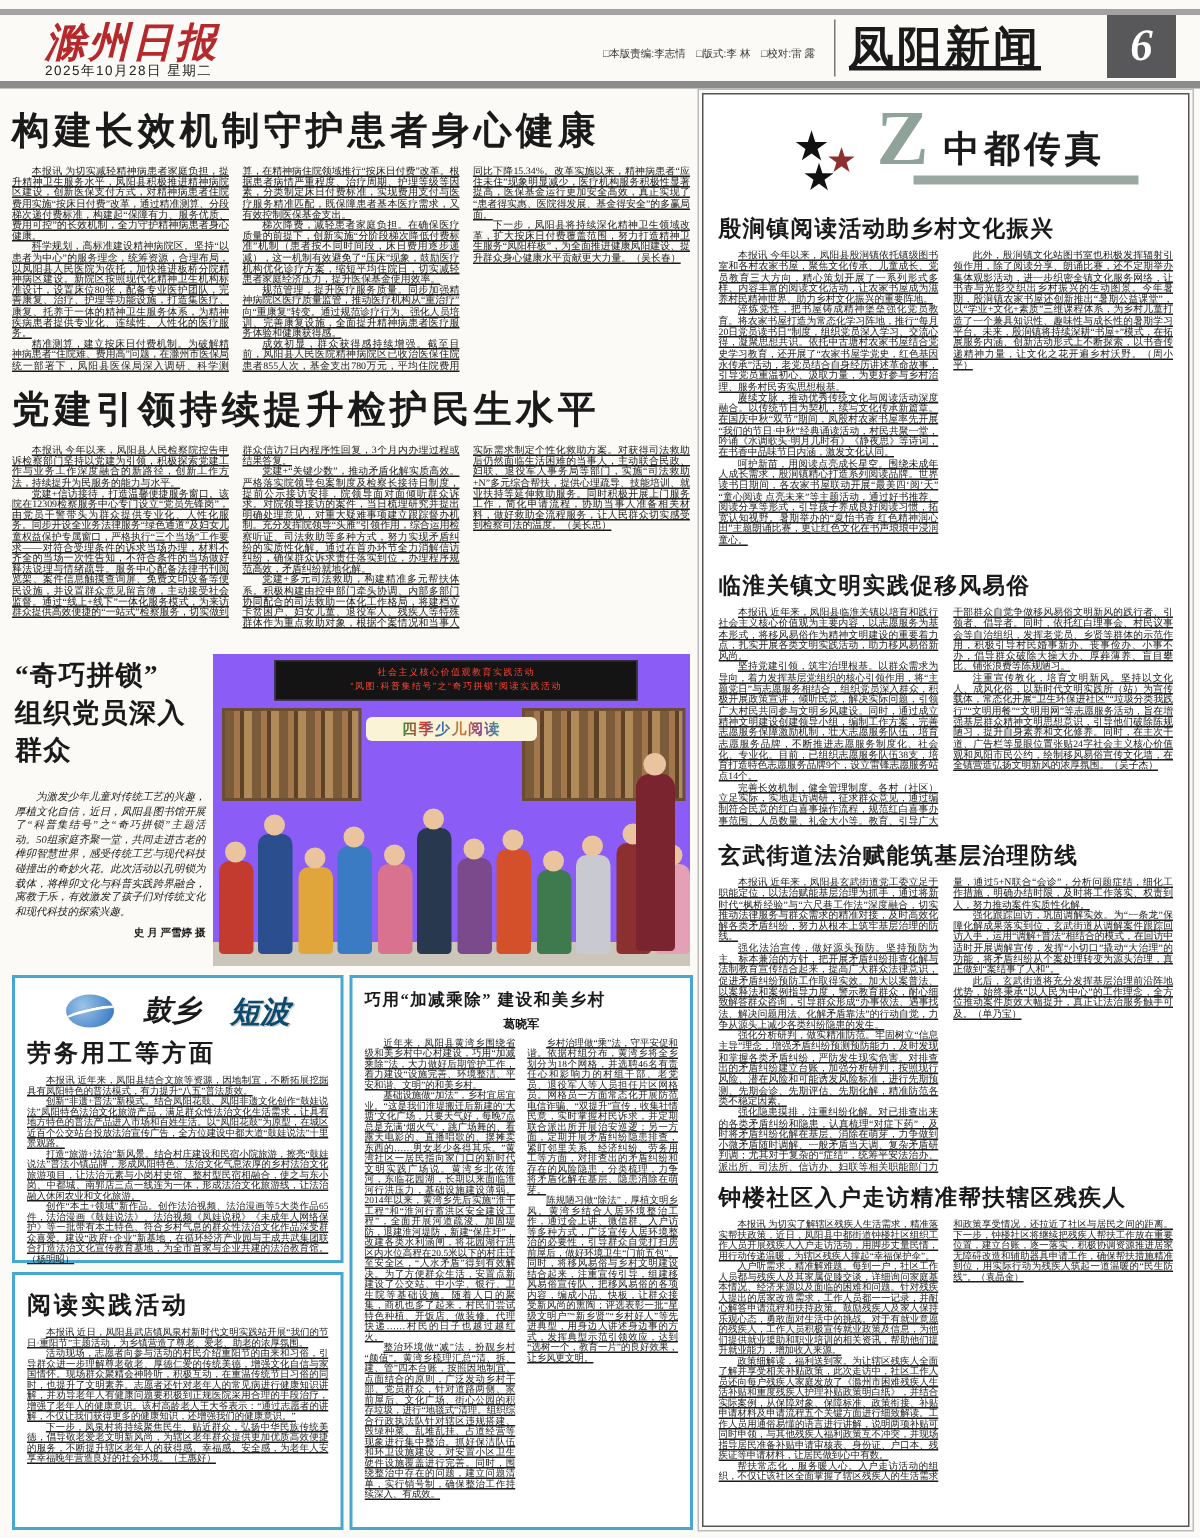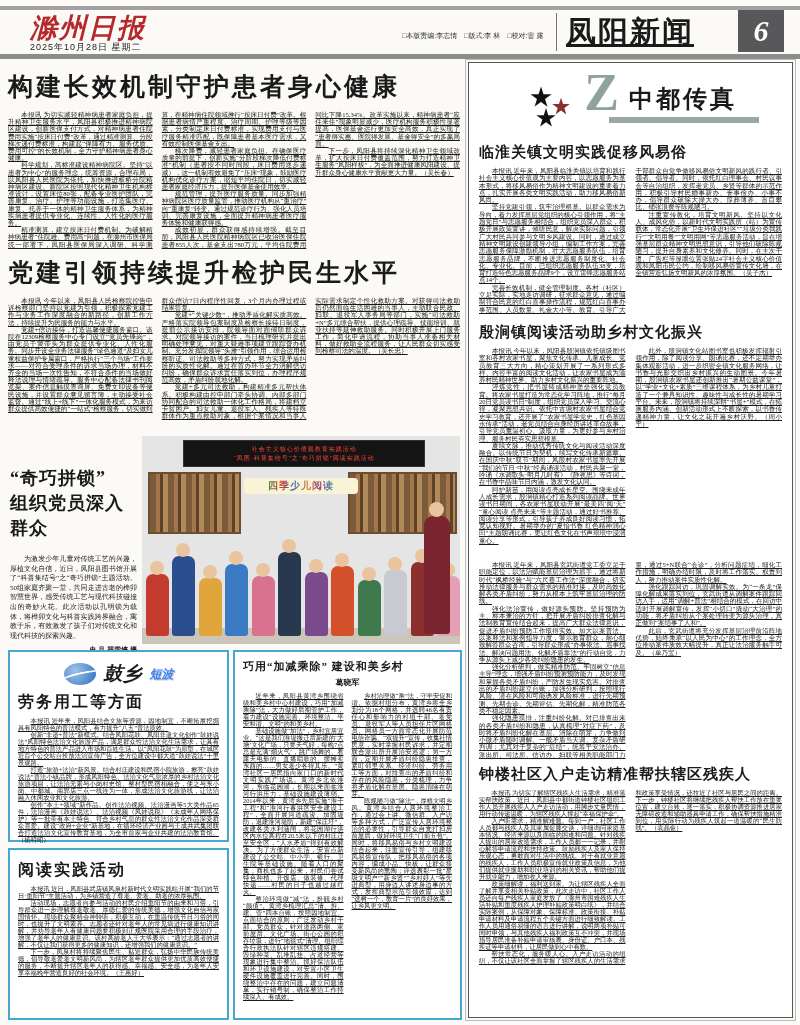--- a/index.html
+++ b/index.html
@@ -21,24 +21,24 @@
   .body-cols{column-fill:auto;overflow:hidden;text-align:justify;}
   
   .art1{position:absolute;left:8px;top:70px;width:452px;}
   .art1 .headline{font-size:25px;letter-spacing:3px;}
   .art1 .body-cols{margin-top:8px;height:140px;columns:3;column-gap:9px;font-size:6.6px;line-height:7.2px;}
   .art2{position:absolute;left:8px;top:256px;width:452px;}
   .art2 .headline{font-size:25px;letter-spacing:3px;}
   .art2 .body-cols{margin-top:8px;height:128px;columns:3;column-gap:9px;font-size:6.6px;line-height:7.2px;}
   
   .pf-text{position:absolute;left:10px;top:438px;width:127px;}
-  .pf-title{font-size:18px;font-weight:bold;line-height:25px;letter-spacing:1px;font-family:"Liberation Serif","DejaVu Serif",serif;margin-top:28px;}
-  .pf-caption{margin-top:14px;font-size:7px;line-height:9.6px;text-align:justify;text-indent:2em;font-family:"Liberation Serif","DejaVu Serif",serif;}
+  .pf-title{font-size:18px;font-weight:bold;line-height:25px;letter-spacing:1px;font-family:"Liberation Serif","DejaVu Serif",serif;}
+  .pf-caption{margin-top:14px;font-size:7px;line-height:9.6px;font-style:italic;text-align:justify;text-indent:2em;font-family:"Liberation Serif","DejaVu Serif",serif;}
   .pf-byline{margin-top:4px;text-align:right;font-size:7px;font-weight:bold;}
-  .photo{position:absolute;left:142px;top:436px;width:318px;height:208px;background:#e5e5e5;overflow:hidden;}
+  .photo{position:absolute;left:142px;top:436px;width:318px;height:208px;background:#8b5cf6;overflow:hidden;}
   .led{position:absolute;left:13%;top:4px;width:76%;height:27px;background:#141414;border:1px solid #333;color:#ff4438;text-align:center;font-size:6px;line-height:9px;letter-spacing:1px;padding-top:4px;box-sizing:border-box;}
   .shelf{position:absolute;top:36px;height:58px;background:repeating-linear-gradient(90deg,#7c5b3a 0 6px,#a3774b 6px 10px,#5e4227 10px 13px,#b08a58 13px 18px);border:2px solid #6b4e31;}
   .shelf-l{left:2%;width:28%;}
   .shelf-r{right:1%;width:33%;}
   .banner{position:absolute;left:32%;top:42px;width:36%;height:16px;background:#fbf3d6;border-radius:4px;display:flex;align-items:center;justify-content:center;}
   .banner span{font-size:10px;font-weight:bold;background:linear-gradient(90deg,#3a8c3f,#d43a2f,#2b6fb8,#d4772f,#8c3a8c,#2fa3a0);-webkit-background-clip:text;background-clip:text;color:transparent;letter-spacing:1px;}
   .floor{position:absolute;left:0;bottom:0;width:100%;height:16px;background:#ccc5ba;}
   .kids{position:absolute;left:2px;bottom:8px;width:100%;display:flex;align-items:flex-end;justify-content:space-around;}
   .kid{position:relative;width:23px;border-radius:7px 7px 3px 3px;}
   .kid::before{content:"";position:absolute;top:-13px;left:4px;width:14px;height:14px;border-radius:50%;background:#e9c49f;}
@@ -54,25 +54,25 @@
   .kid:nth-child(10){height:66px;background:#c9c9d2;}
   .kid:nth-child(11){height:74px;background:#8c2f2f;}
   .kid:nth-child(12){height:60px;background:#e4a0b4;}
   .teacher{position:absolute;right:10px;bottom:10px;width:26px;height:118px;background:#7a2430;border-radius:9px 9px 3px 3px;}
   .teacher::before{content:"";position:absolute;top:-14px;left:5px;width:15px;height:15px;border-radius:50%;background:#e9c49f;}
   
   .cyanbox{position:absolute;background:#fff;border:2px solid #46a8d0;box-sizing:border-box;padding:7px 8px;}
   .gxbox1{left:8px;top:650px;width:221px;height:192px;}
   .gxbox2{left:8px;top:848px;width:221px;height:172px;}
   .midbox{left:233px;top:650px;width:229px;height:370px;}
-  .gx-logo{display:flex;align-items:center;justify-content:center;gap:8px;height:30px;}
+  .gx-logo{display:flex;align-items:center;justify-content:center;gap:20px;height:30px;}
   .gx-icon{position:relative;width:32px;height:22px;border-radius:50%;background:radial-gradient(circle at 35% 35%,#9cc4e8,#2c6fbd);overflow:hidden;}
   .gx-icon::after{content:"";position:absolute;left:-4px;top:9px;width:44px;height:8px;border-radius:50%;border-top:2px solid #fff;transform:rotate(-12deg);}
   .gx-t1{font-size:19px;font-weight:900;font-style:italic;font-family:"Liberation Serif","DejaVu Serif",serif;}
-  .gx-t2{font-size:12px;font-weight:900;font-style:italic;color:#3b82f6;text-shadow:1px 1px 0 #ccc;}
+  .gx-t2{font-size:20px;font-weight:900;font-style:italic;color:#0c4a6e;text-shadow:1px 1px 0 #ccc;}
   .sm-head{font-size:16px;letter-spacing:2px;margin:3px 0 4px;}
   .sm-body{font-size:6.3px;line-height:7px;overflow:hidden;text-align:justify;}
   .sm-body p{margin:0;text-indent:2em;}
   .gxbox1 .sm-body{height:126px;}
   .gxbox2 .sm-body{height:128px;}
   .mid-head{font-size:11px;letter-spacing:1px;}
   .mid-author{text-align:center;font-size:8px;font-weight:bold;margin:3px 0 4px;}
   .midbox .body-cols{height:312px;columns:2;column-gap:8px;font-size:6.3px;line-height:7px;}
   
   .rightbox{position:absolute;left:468px;top:62px;width:325px;height:956px;background:#fff;border:1px solid #555;box-shadow:0 0 0 2px #fbfaf7,0 0 0 3px #bbb;box-sizing:border-box;padding:6px 10px;}
@@ -209,41 +209,42 @@
         <span class="zd-z">Z</span>
         <span class="zd-s zd-s1">★</span>
         <span class="zd-s zd-s2">★</span>
         <span class="zd-s zd-s3">★</span>
       </div>
       <span class="zd-title">中都传真</span>
       <div class="zd-bar"></div>
     </div>
 
     <div class="r-art">
-      <div class="headline r-head">临淮关镇文明实践促移风易俗</div>
-      <div class="r-body rb-a serif">
-        <p>本报讯 近年来，凤阳县临淮关镇以培育和践行社会主义核心价值观为主要内容，以志愿服务为基本形式，将移风易俗作为精神文明建设的重要着力点，扎实开展各类文明实践活动，助力移风易俗新风尚。</p>
-        <p>坚持党建引领，筑牢治理根基。以群众需求为导向，着力发挥基层党组织的核心引领作用，将“主题党日”与志愿服务相结合，组织党员深入群众，积极开展政策宣讲，倾听民意，解决实际问题，引领广大村民共同参与文明乡风建设。同时，通过成立精神文明建设创建领导小组，编制工作方案，完善志愿服务保障激励机制，壮大志愿服务队伍，培育志愿服务品牌，不断推进志愿服务制度化、社会化、专业化。目前，已组织志愿服务队伍38支，培育打造特色志愿服务品牌9个，设立雷锋志愿服务站点14个。</p>
-        <p>完善长效机制，健全管理制度。各村（社区）立足实际，实地走访调研，征求群众意见，通过编制符合民意的红白喜事操作流程，规范红白喜事办事范围、人员数量、礼金大小等。教育、引导广大干部群众自觉争做移风易俗文明新风的践行者、引领者、倡导者。同时，依托红白理事会、村民议事会等自治组织，发挥老党员、乡贤等群体的示范作用，积极引导村民婚事新办、丧事俭办、小事不办，倡导群众破除大操大办、厚葬薄养、盲目攀比、铺张浪费等陈规陋习。</p>
-        <p>注重宣传教化，培育文明新风。坚持以文化人、成风化俗，以新时代文明实践所（站）为宣传载体，常态化开展“卫生环保进社区”“垃圾分类我践行”“文明用餐”“文明用网”等志愿服务活动，旨在增强基层群众精神文明思想意识，引导他们破除陈规陋习，提升自身素养和文化修养。同时，在主次干道、广告栏等显眼位置张贴24字社会主义核心价值观和凤阳市民公约，绘制移风易俗宣传文化墙，在全镇营造弘扬文明新风的浓厚氛围。（吴子杰）</p>
-      </div>
-    </div>
-
-    <div class="r-art">
       <div class="headline r-head">殷涧镇阅读活动助乡村文化振兴</div>
       <div class="r-body rb-b serif">
         <p>本报讯 今年以来，凤阳县殷涧镇依托镇级图书室和各村农家书屋，聚焦文化传承、儿童成长、党员教育三大方向，精心策划开展了一系列形式多样、内容丰富的阅读文化活动，让农家书屋成为滋养村民精神世界、助力乡村文化振兴的重要阵地。</p>
         <p>淬炼党性，把书屋铸成精神堡垒强化党员教育。将农家书屋打造为常态化学习阵地，推行“每月20日党员读书日”制度，组织党员深入学习、交流心得，凝聚思想共识。依托中古塘村农家书屋结合党史学习教育，还开展了“农家书屋学党史，红色基因永传承”活动，老党员结合自身经历讲述革命故事，引导党员重温初心、汲取力量，为更好参与乡村治理、服务村民夯实思想根基。</p>
         <p>赓续文脉，推动优秀传统文化与阅读活动深度融合。以传统节日为契机，续写文化传承新篇章。在国庆中秋“双节”期间，凤殷村农家书屋率先开展“我们的节日·中秋”经典诵读活动，村民共聚一堂，吟诵《水调歌头·明月几时有》《静夜思》等诗词，在书香中品味节日内涵，激发文化认同。</p>
         <p>呵护新苗，用阅读点亮成长星空。围绕未成年人成长需求，殷涧镇精心打造系列阅读品牌。世界读书日期间，各农家书屋联动开展“最美四‘阅’天”“童心阅读 点亮未来”等主题活动，通过好书推荐、阅读分享等形式，引导孩子养成良好阅读习惯，拓宽认知视野。暑期举办的“夏怡书香 红色精神润心田”主题朗诵比赛，更让红色文化在书声琅琅中浸润童心。</p>
         <p>此外，殷涧镇文化站图书室也积极发挥辐射引领作用，除了阅读分享、朗诵比赛，还不定期举办集体观影活动，进一步织密全镇文化服务网络，让书香与光影交织出乡村振兴的生动图景。今年暑期，殷涧镇农家书屋还创新推出“暑期公益课堂”，以“学业+文化+素质”三维课程体系，为乡村儿童打造了一个兼具知识性、趣味性与成长性的暑期学习平台。未来，殷涧镇将持续深耕“书屋+”模式，在拓展服务内涵、创新活动形式上不断探索，以书香传递精神力量，让文化之花开遍乡村沃野。（周小平）</p>
       </div>
     </div>
 
     <div class="r-art">
+      <div class="headline r-head">临淮关镇文明实践促移风易俗</div>
+      <div class="r-body rb-a serif">
+        <p>本报讯 近年来，凤阳县临淮关镇以培育和践行社会主义核心价值观为主要内容，以志愿服务为基本形式，将移风易俗作为精神文明建设的重要着力点，扎实开展各类文明实践活动，助力移风易俗新风尚。</p>
+        <p>坚持党建引领，筑牢治理根基。以群众需求为导向，着力发挥基层党组织的核心引领作用，将“主题党日”与志愿服务相结合，组织党员深入群众，积极开展政策宣讲，倾听民意，解决实际问题，引领广大村民共同参与文明乡风建设。同时，通过成立精神文明建设创建领导小组，编制工作方案，完善志愿服务保障激励机制，壮大志愿服务队伍，培育志愿服务品牌，不断推进志愿服务制度化、社会化、专业化。目前，已组织志愿服务队伍38支，培育打造特色志愿服务品牌9个，设立雷锋志愿服务站点14个。</p>
+        <p>完善长效机制，健全管理制度。各村（社区）立足实际，实地走访调研，征求群众意见，通过编制符合民意的红白喜事操作流程，规范红白喜事办事范围、人员数量、礼金大小等。教育、引导广大干部群众自觉争做移风易俗文明新风的践行者、引领者、倡导者。同时，依托红白理事会、村民议事会等自治组织，发挥老党员、乡贤等群体的示范作用，积极引导村民婚事新办、丧事俭办、小事不办，倡导群众破除大操大办、厚葬薄养、盲目攀比、铺张浪费等陈规陋习。</p>
+        <p>注重宣传教化，培育文明新风。坚持以文化人、成风化俗，以新时代文明实践所（站）为宣传载体，常态化开展“卫生环保进社区”“垃圾分类我践行”“文明用餐”“文明用网”等志愿服务活动，旨在增强基层群众精神文明思想意识，引导他们破除陈规陋习，提升自身素养和文化修养。同时，在主次干道、广告栏等显眼位置张贴24字社会主义核心价值观和凤阳市民公约，绘制移风易俗宣传文化墙，在全镇营造弘扬文明新风的浓厚氛围。（吴子杰）</p>
+      </div>
+    </div>
+
+    <div class="r-art">
+      <div class="headline r-head">玄武街道法治赋能筑基层治理防线</div>
       <div class="r-body rb-c serif">
         <p>本报讯 近年来，凤阳县玄武街道党工委立足于职能定位，以法治赋能基层治理为抓手，通过将新时代“枫桥经验”与“六尺巷工作法”深度融合，切实推动法律服务与群众需求的精准对接，及时高效化解各类矛盾纠纷，努力从根本上筑牢基层治理的防线。</p>
         <p>强化法治宣传，做好源头预防。坚持预防为主、标本兼治的方针，把开展矛盾纠纷排查化解与法制教育宣传结合起来，提高广大群众法律意识，促进矛盾纠纷预防工作取得实效。加大以案普法、以案释法和案例指导力度，警示教育群众，耐心细致解答群众咨询，引导群众形成“办事依法、遇事找法、解决问题用法、化解矛盾靠法”的行动自觉，力争从源头上减少各类纠纷隐患的发生。</p>
         <p>强化分析研判，做实精准防范。牢固树立“信息主导”理念，增强矛盾纠纷预测预防能力，及时发现和掌握各类矛盾纠纷，严防发生现实危害。对排查出的矛盾纠纷建立台账，加强分析研判，按照现行风险、潜在风险和可能诱发风险标准，进行先期预测、先期会诊、先期评估、先期化解，精准防范各类不稳定因素。</p>
         <p>强化隐患摸排，注重纠纷化解。对已排查出来的各类矛盾纠纷和隐患，认真梳理“对症下药”，及时将矛盾纠纷化解在基层、消除在萌芽，力争做到小微矛盾随时调解、一般矛盾当天调、复杂矛盾研判调；尤其对于复杂的“症结”，统筹平安法治办、派出所、司法所、信访办、妇联等相关职能部门力量，通过5+N联合“会诊”，分析问题症结，细化工作措施，明确办结时限，及时将工作落实、权责到人，努力推动案件实质性化解。</p>
         <p>强化跟踪回访，巩固调解实效。为“一条龙”保障化解成果落实到位，玄武街道从调解案件跟踪回访入手，运用“调解+普法”相结合的模式，在回访中适时开展调解宣传，发挥“小切口”撬动“大治理”的功能，将矛盾纠纷从个案处理转变为源头治理，真正做到“案结事了人和”。</p>
         <p>此后，玄武街道将充分发挥基层治理前沿阵地优势，始终秉承“以人民为中心”的工作理念，全方位推动案件质效大幅提升，真正让法治服务触手可及。（单乃宝）</p>
       </div>
     </div>
 

